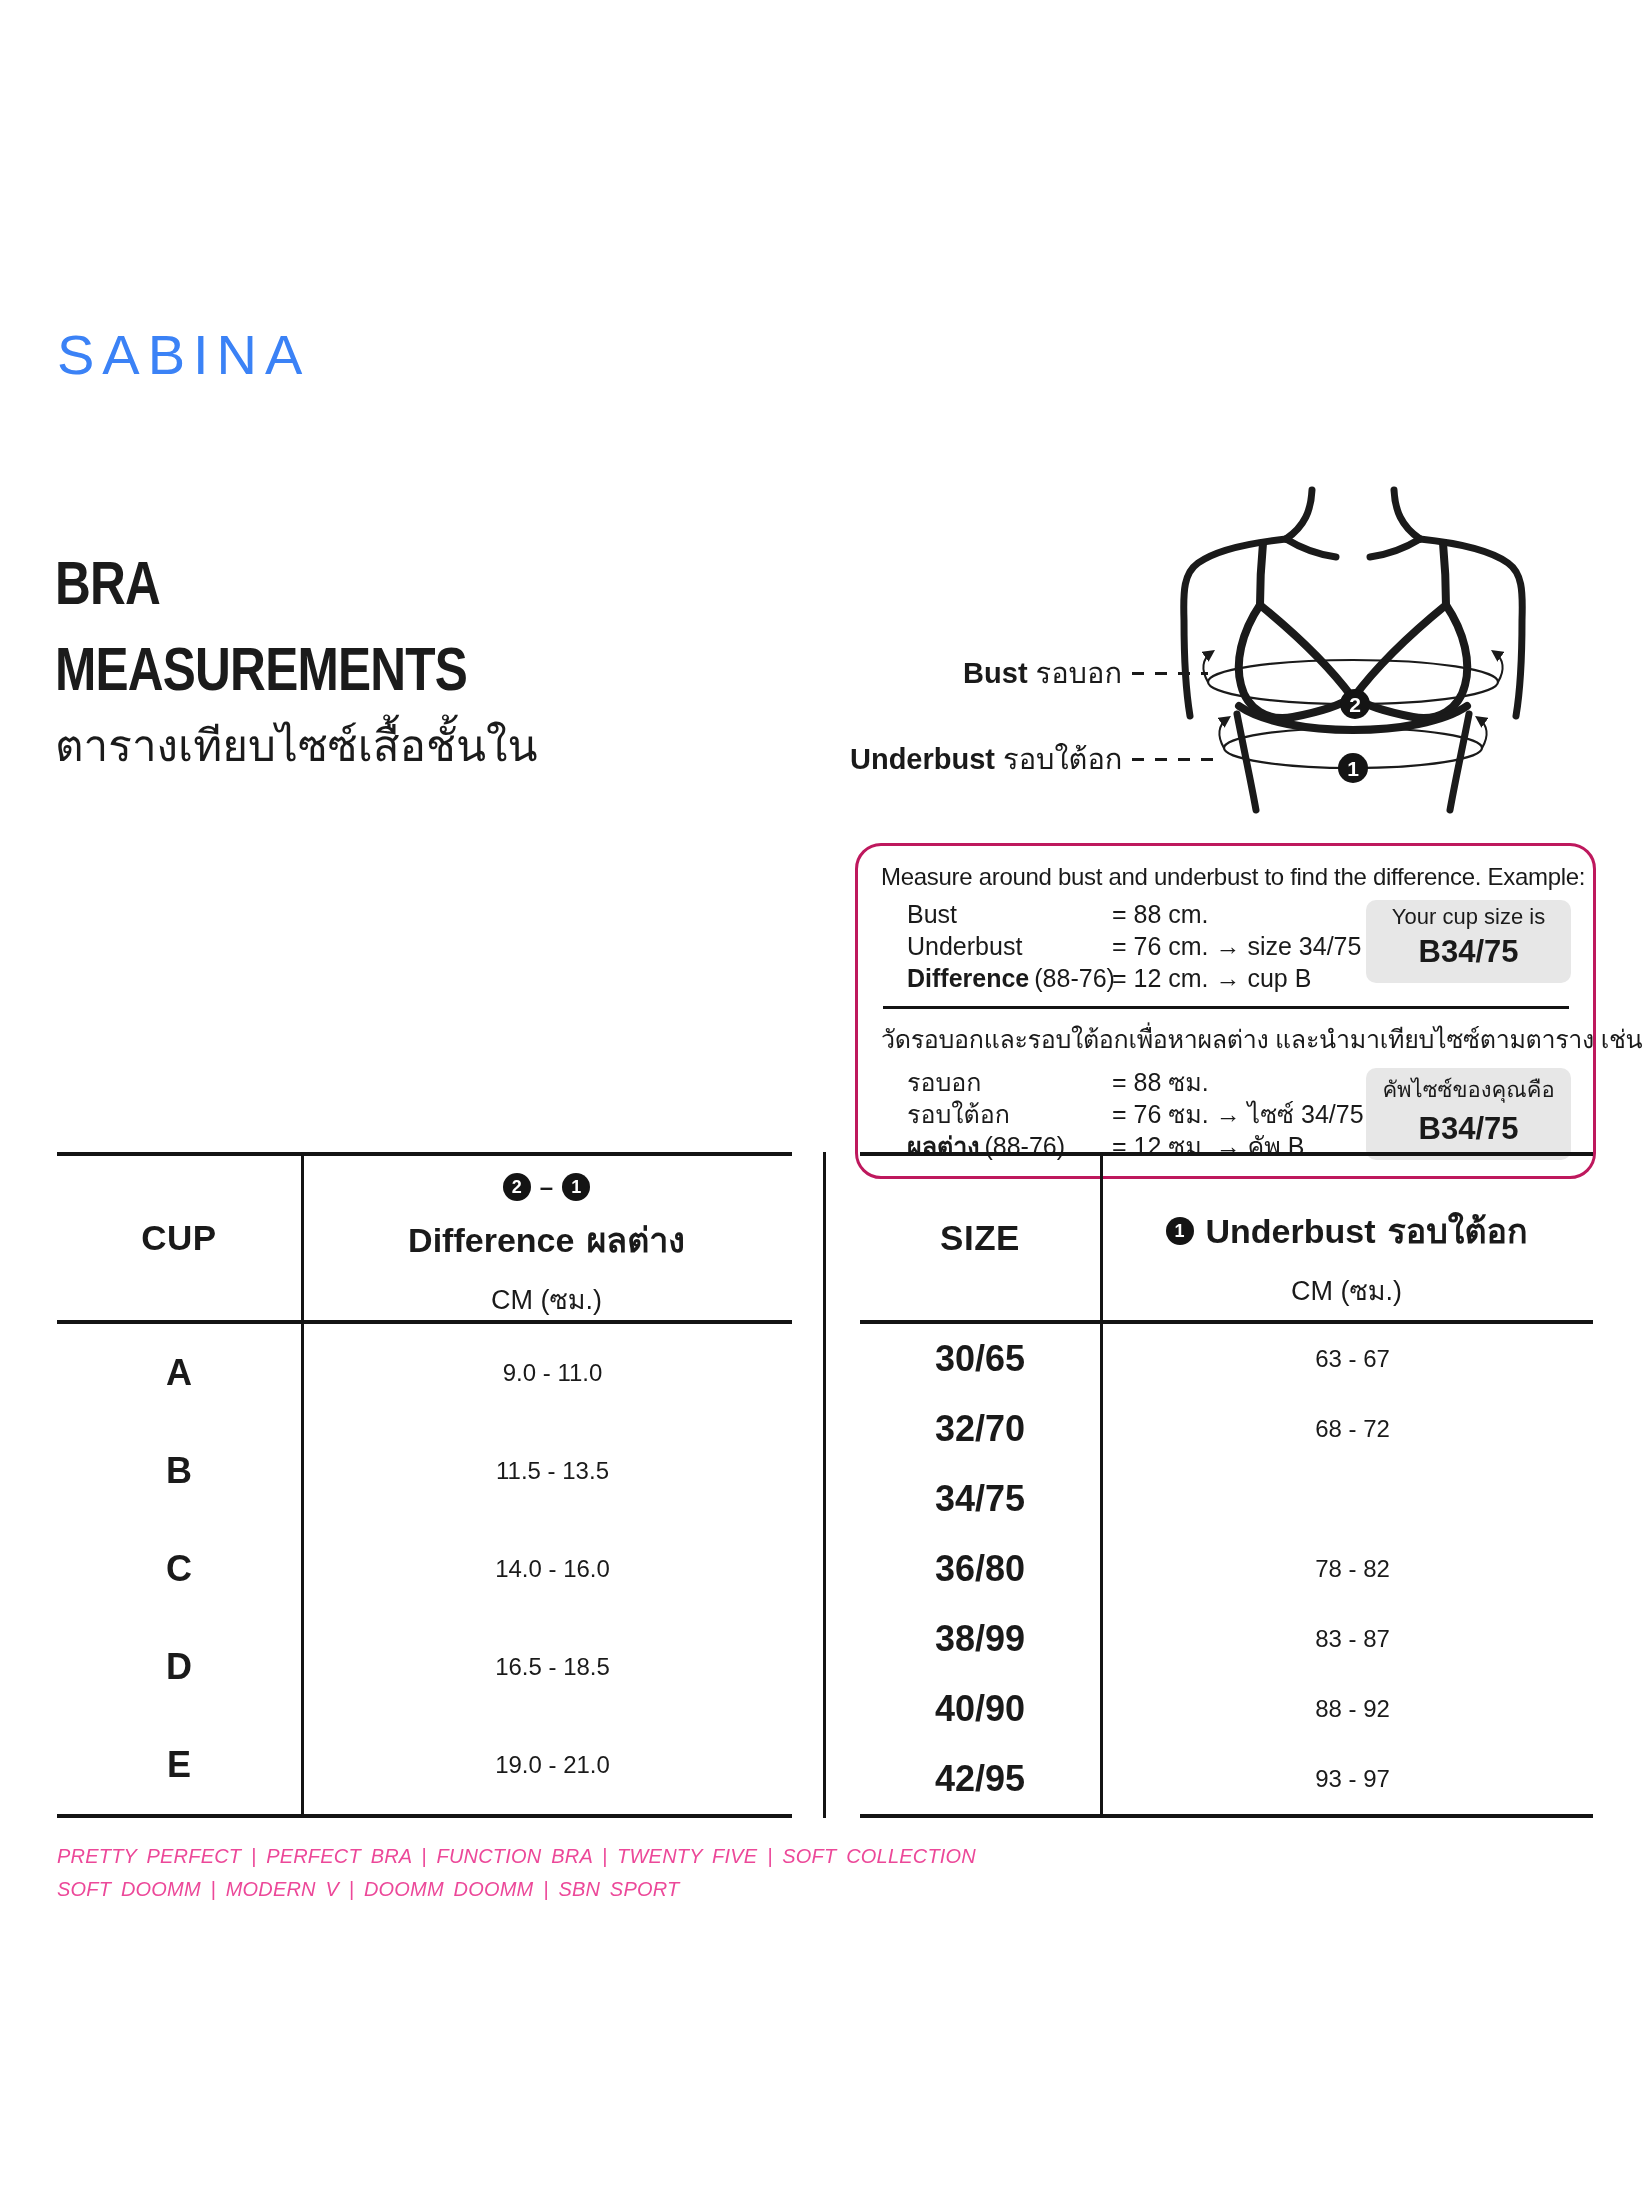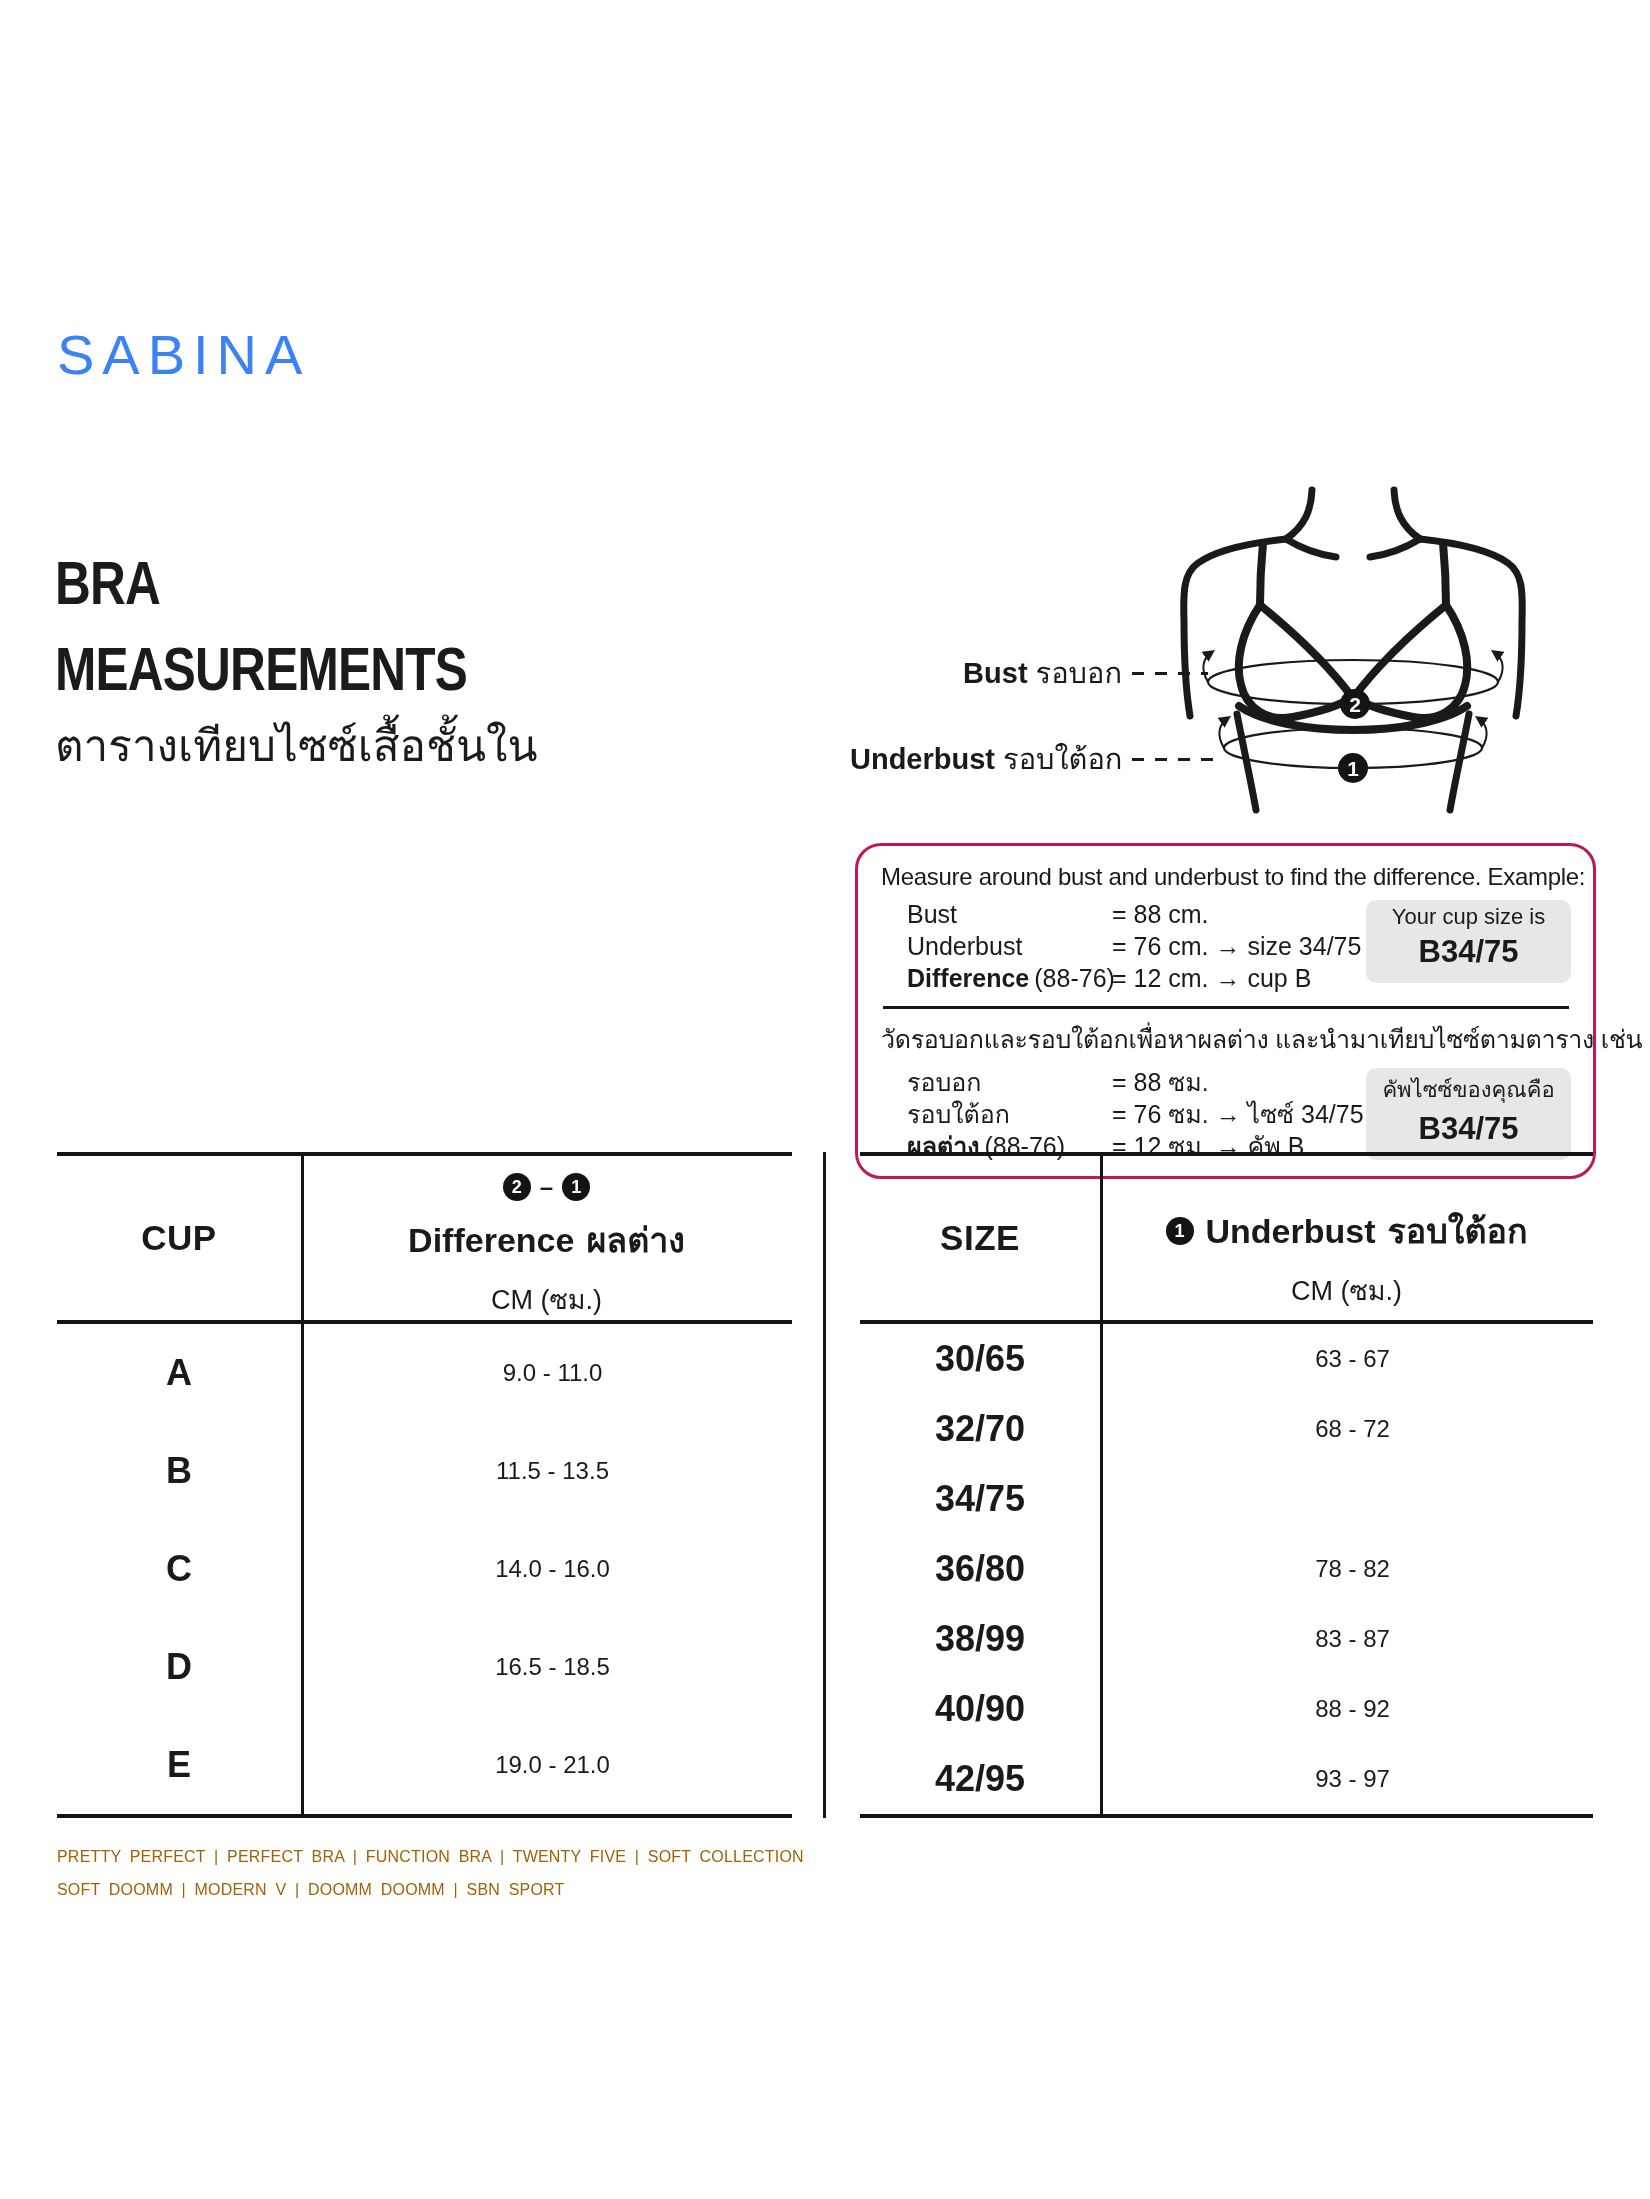--- a/index.html
+++ b/index.html
@@ -87,22 +87,22 @@
   .t-unit{margin-top:11px;font-size:27px;}
   .t-body{display:flex;flex-direction:column;height:490px;}
   .t-row{flex:1;display:flex;align-items:center;}
   .t-row .c1{text-align:center;font-weight:700;font-size:36px;}
   .cup .t-row .c1{width:244px;}
   .size .t-row .c1{width:240px;}
   .t-row .c2{flex:1;text-align:center;font-size:24px;margin-left:12px;}
 
   
   .footer{
-    position:absolute;left:57px;top:1840px;font-size:16px;line-height:33px;
-    letter-spacing:0.2px;word-spacing:4px;white-space:nowrap;color:#a16207;
+    position:absolute;left:57px;top:1840px;font-size:20px;line-height:33px;
+    letter-spacing:0.2px;word-spacing:4px;white-space:nowrap;color:#ec4899;font-style:italic;
   }
 </style>
 </head>
 <body>
 
 <div class="page">
 
   <div class="logo">SABINA</div>
 
   <div class="title">

